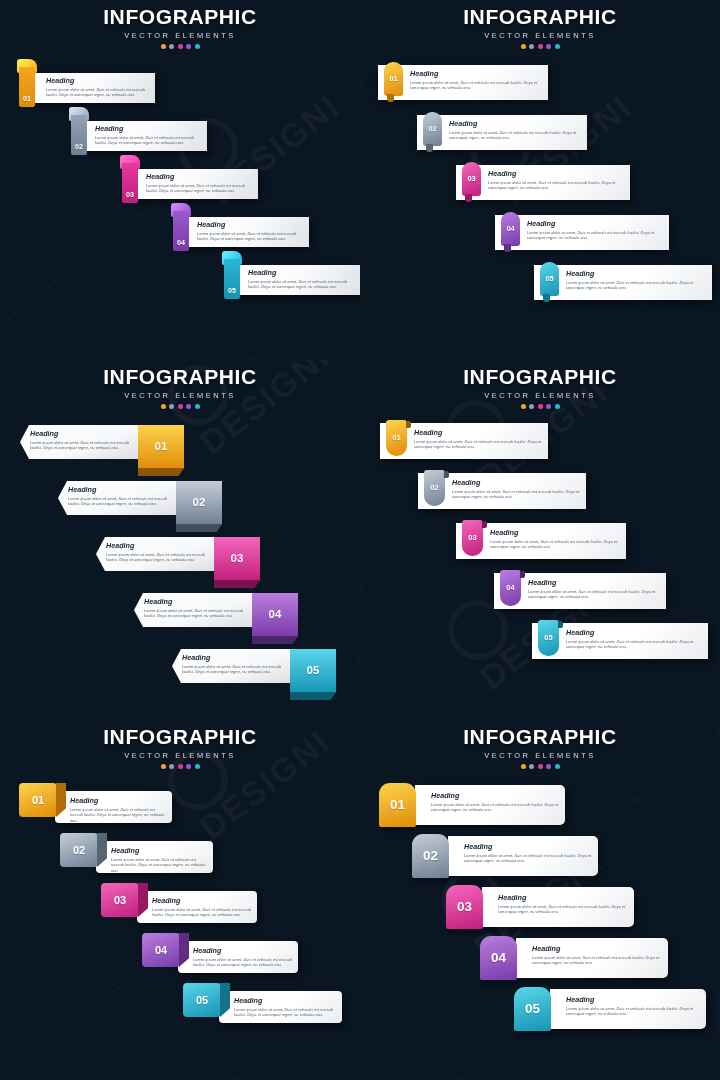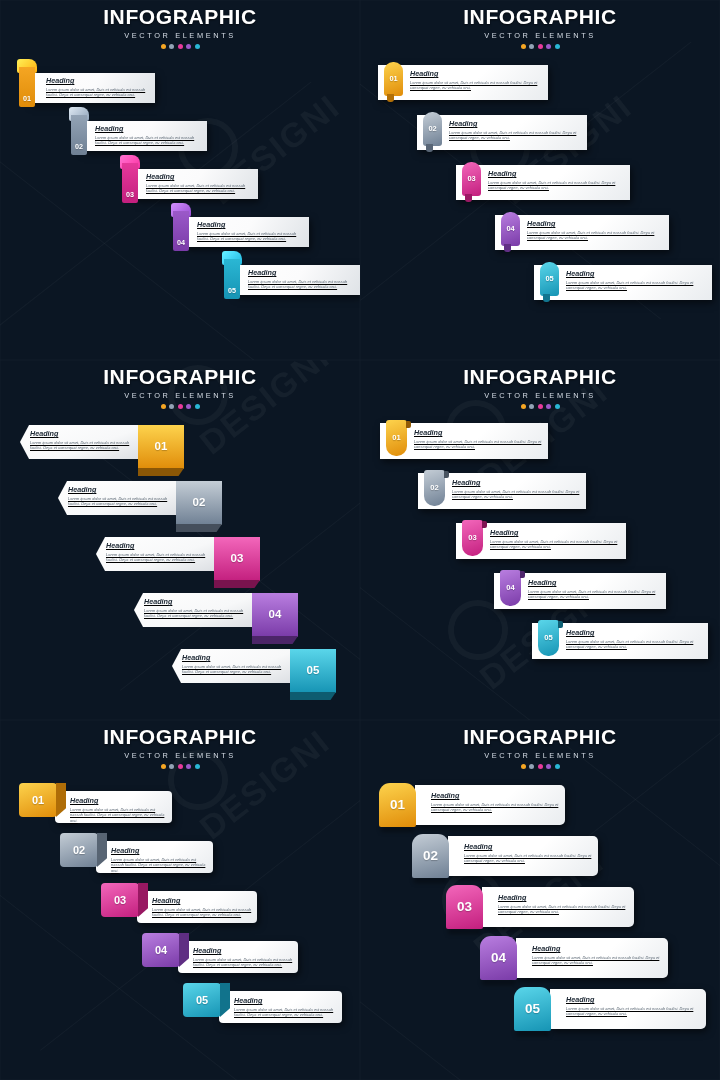--- a/index.html
+++ b/index.html
@@ -71,21 +71,21 @@
   }
 
   
   .steps { position:relative; z-index:4; margin-top:10px; }
   .row { position:relative; }
   .card {
     position:relative;
     background:linear-gradient(135deg,#ffffff 0%,#ffffff 55%,#e9ecef 100%);
     box-shadow:2px 3px 7px rgba(0,0,0,0.55);
   }
-  .txt { position:relative; z-index:3;text-decoration:underline; }
+  .txt { position:relative; z-index:3; }
   .hd {
     font-style:italic;
     font-weight:bold;
     color:#1c2733;
     font-size:7.2px;
     line-height:1;
     margin-bottom:2.5px;
   }
   .bd {
     font-style:italic;

